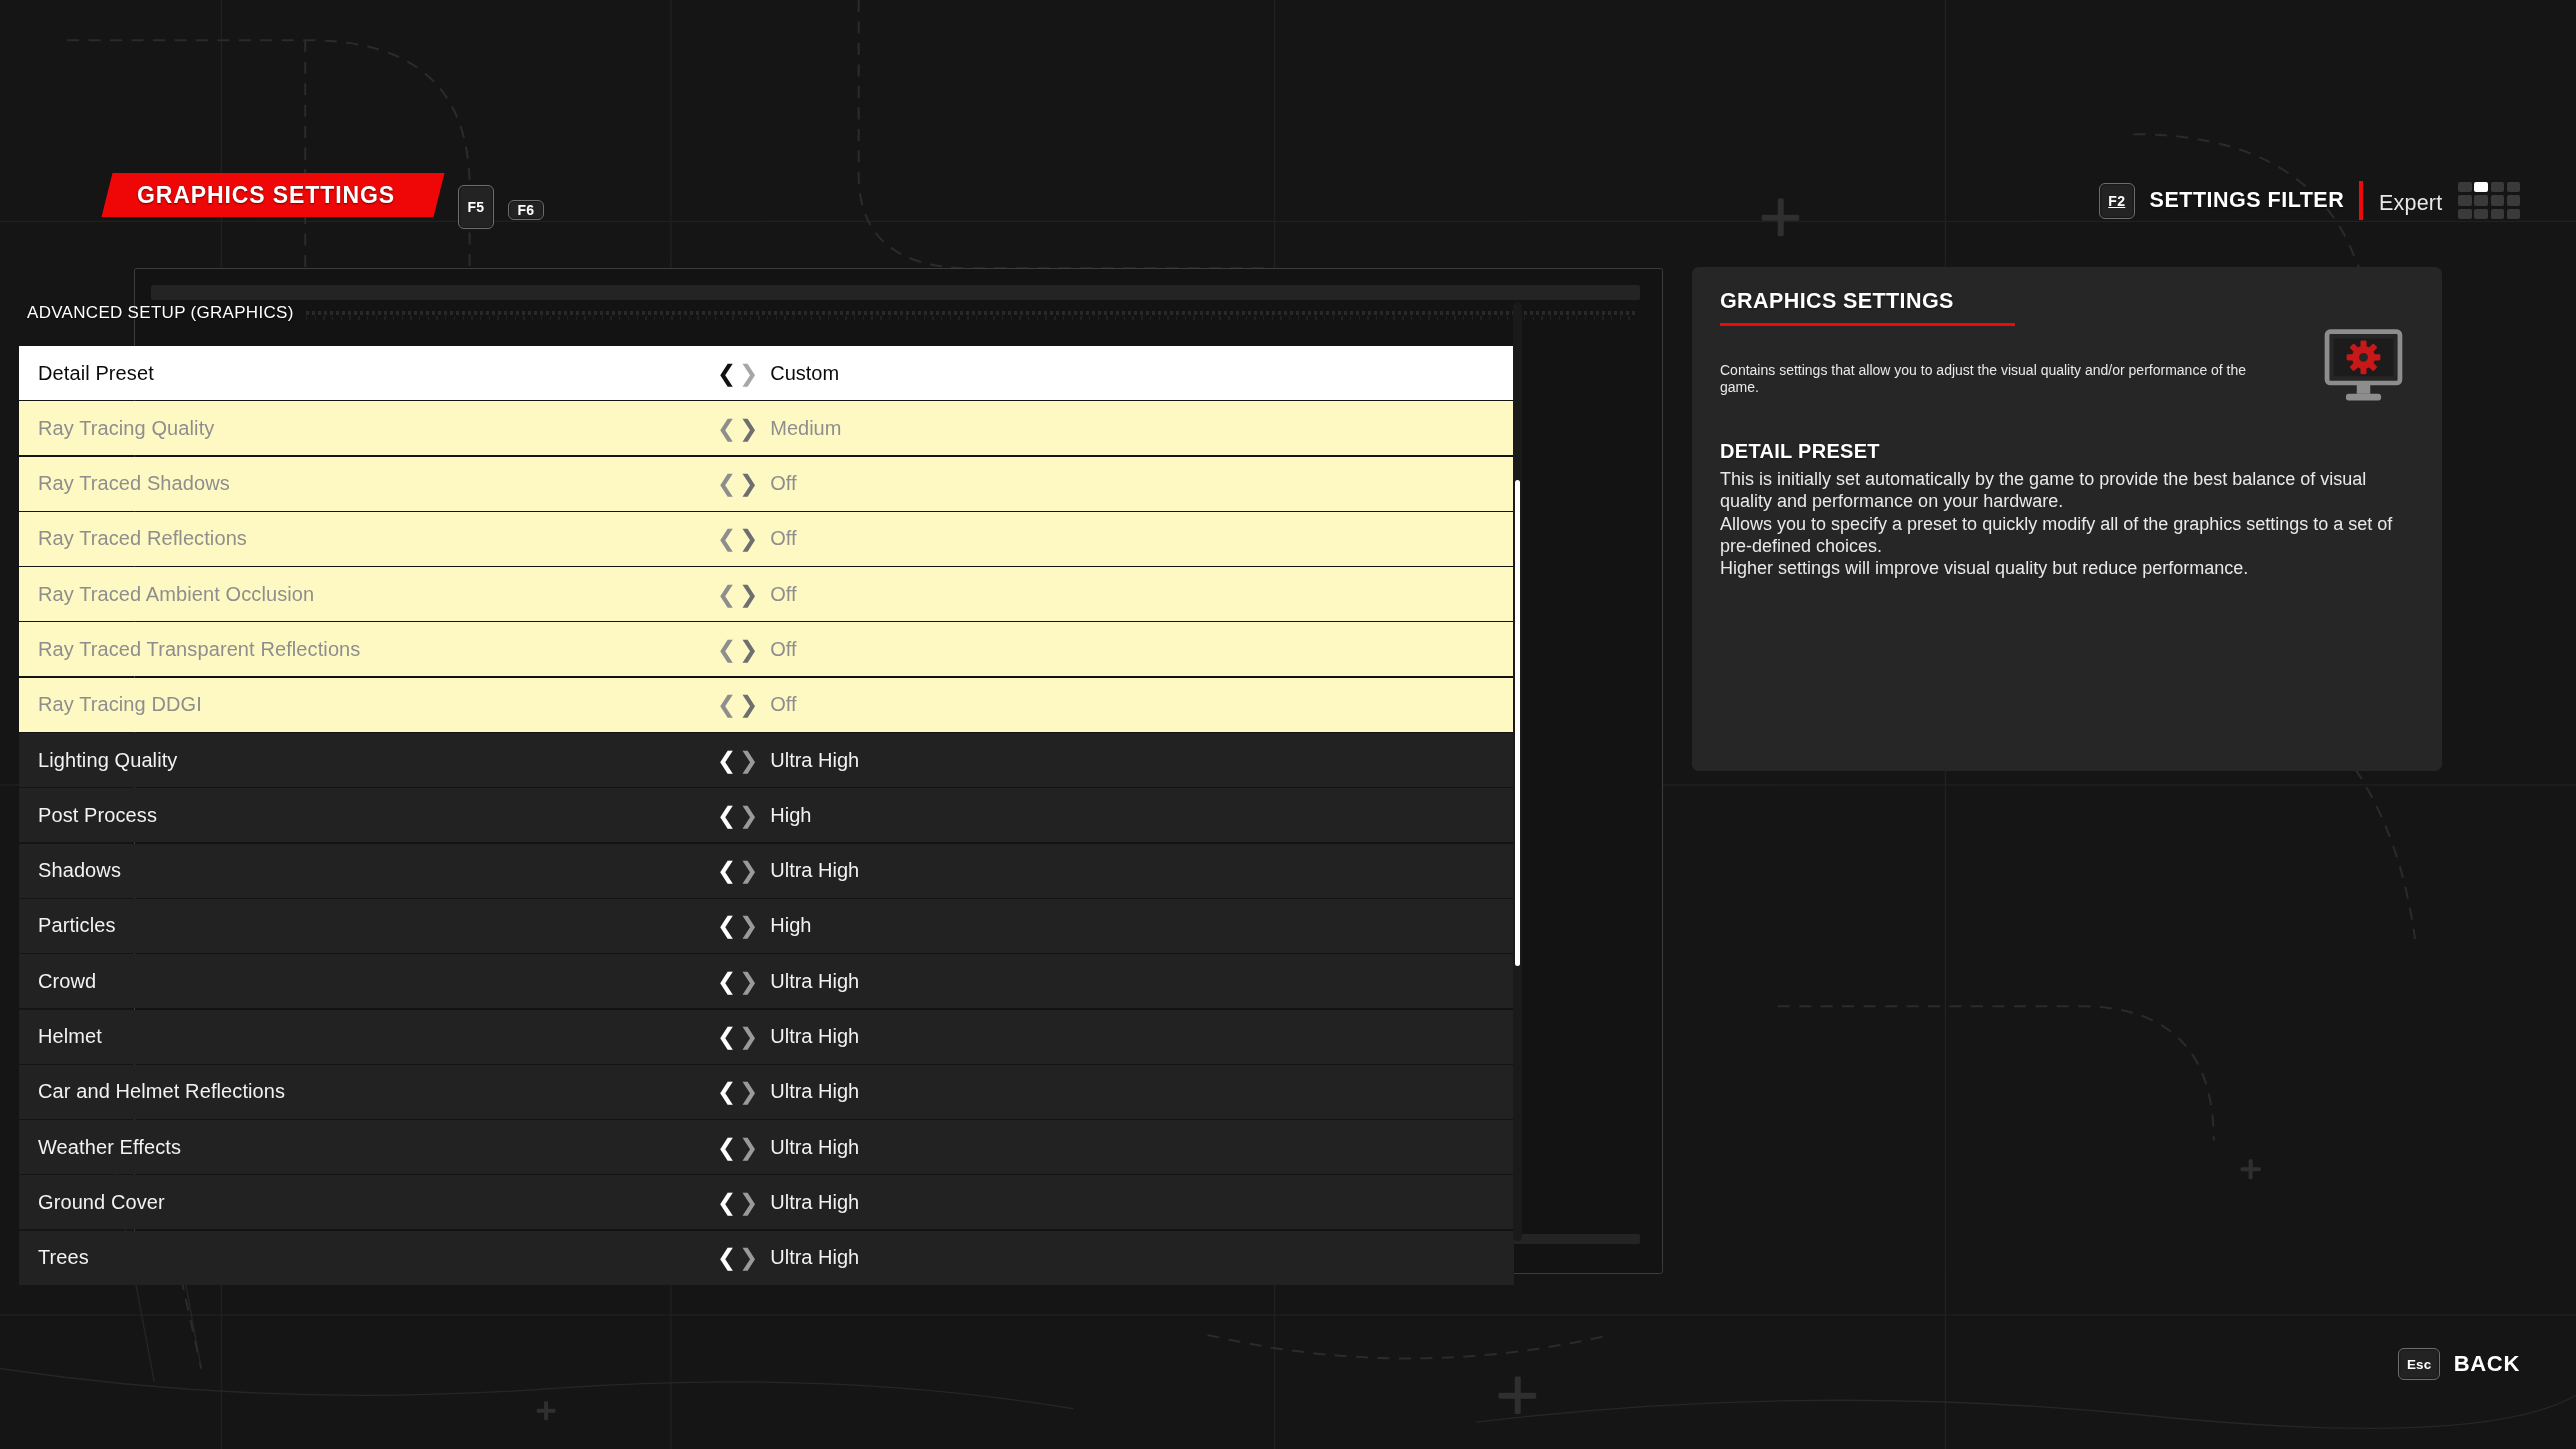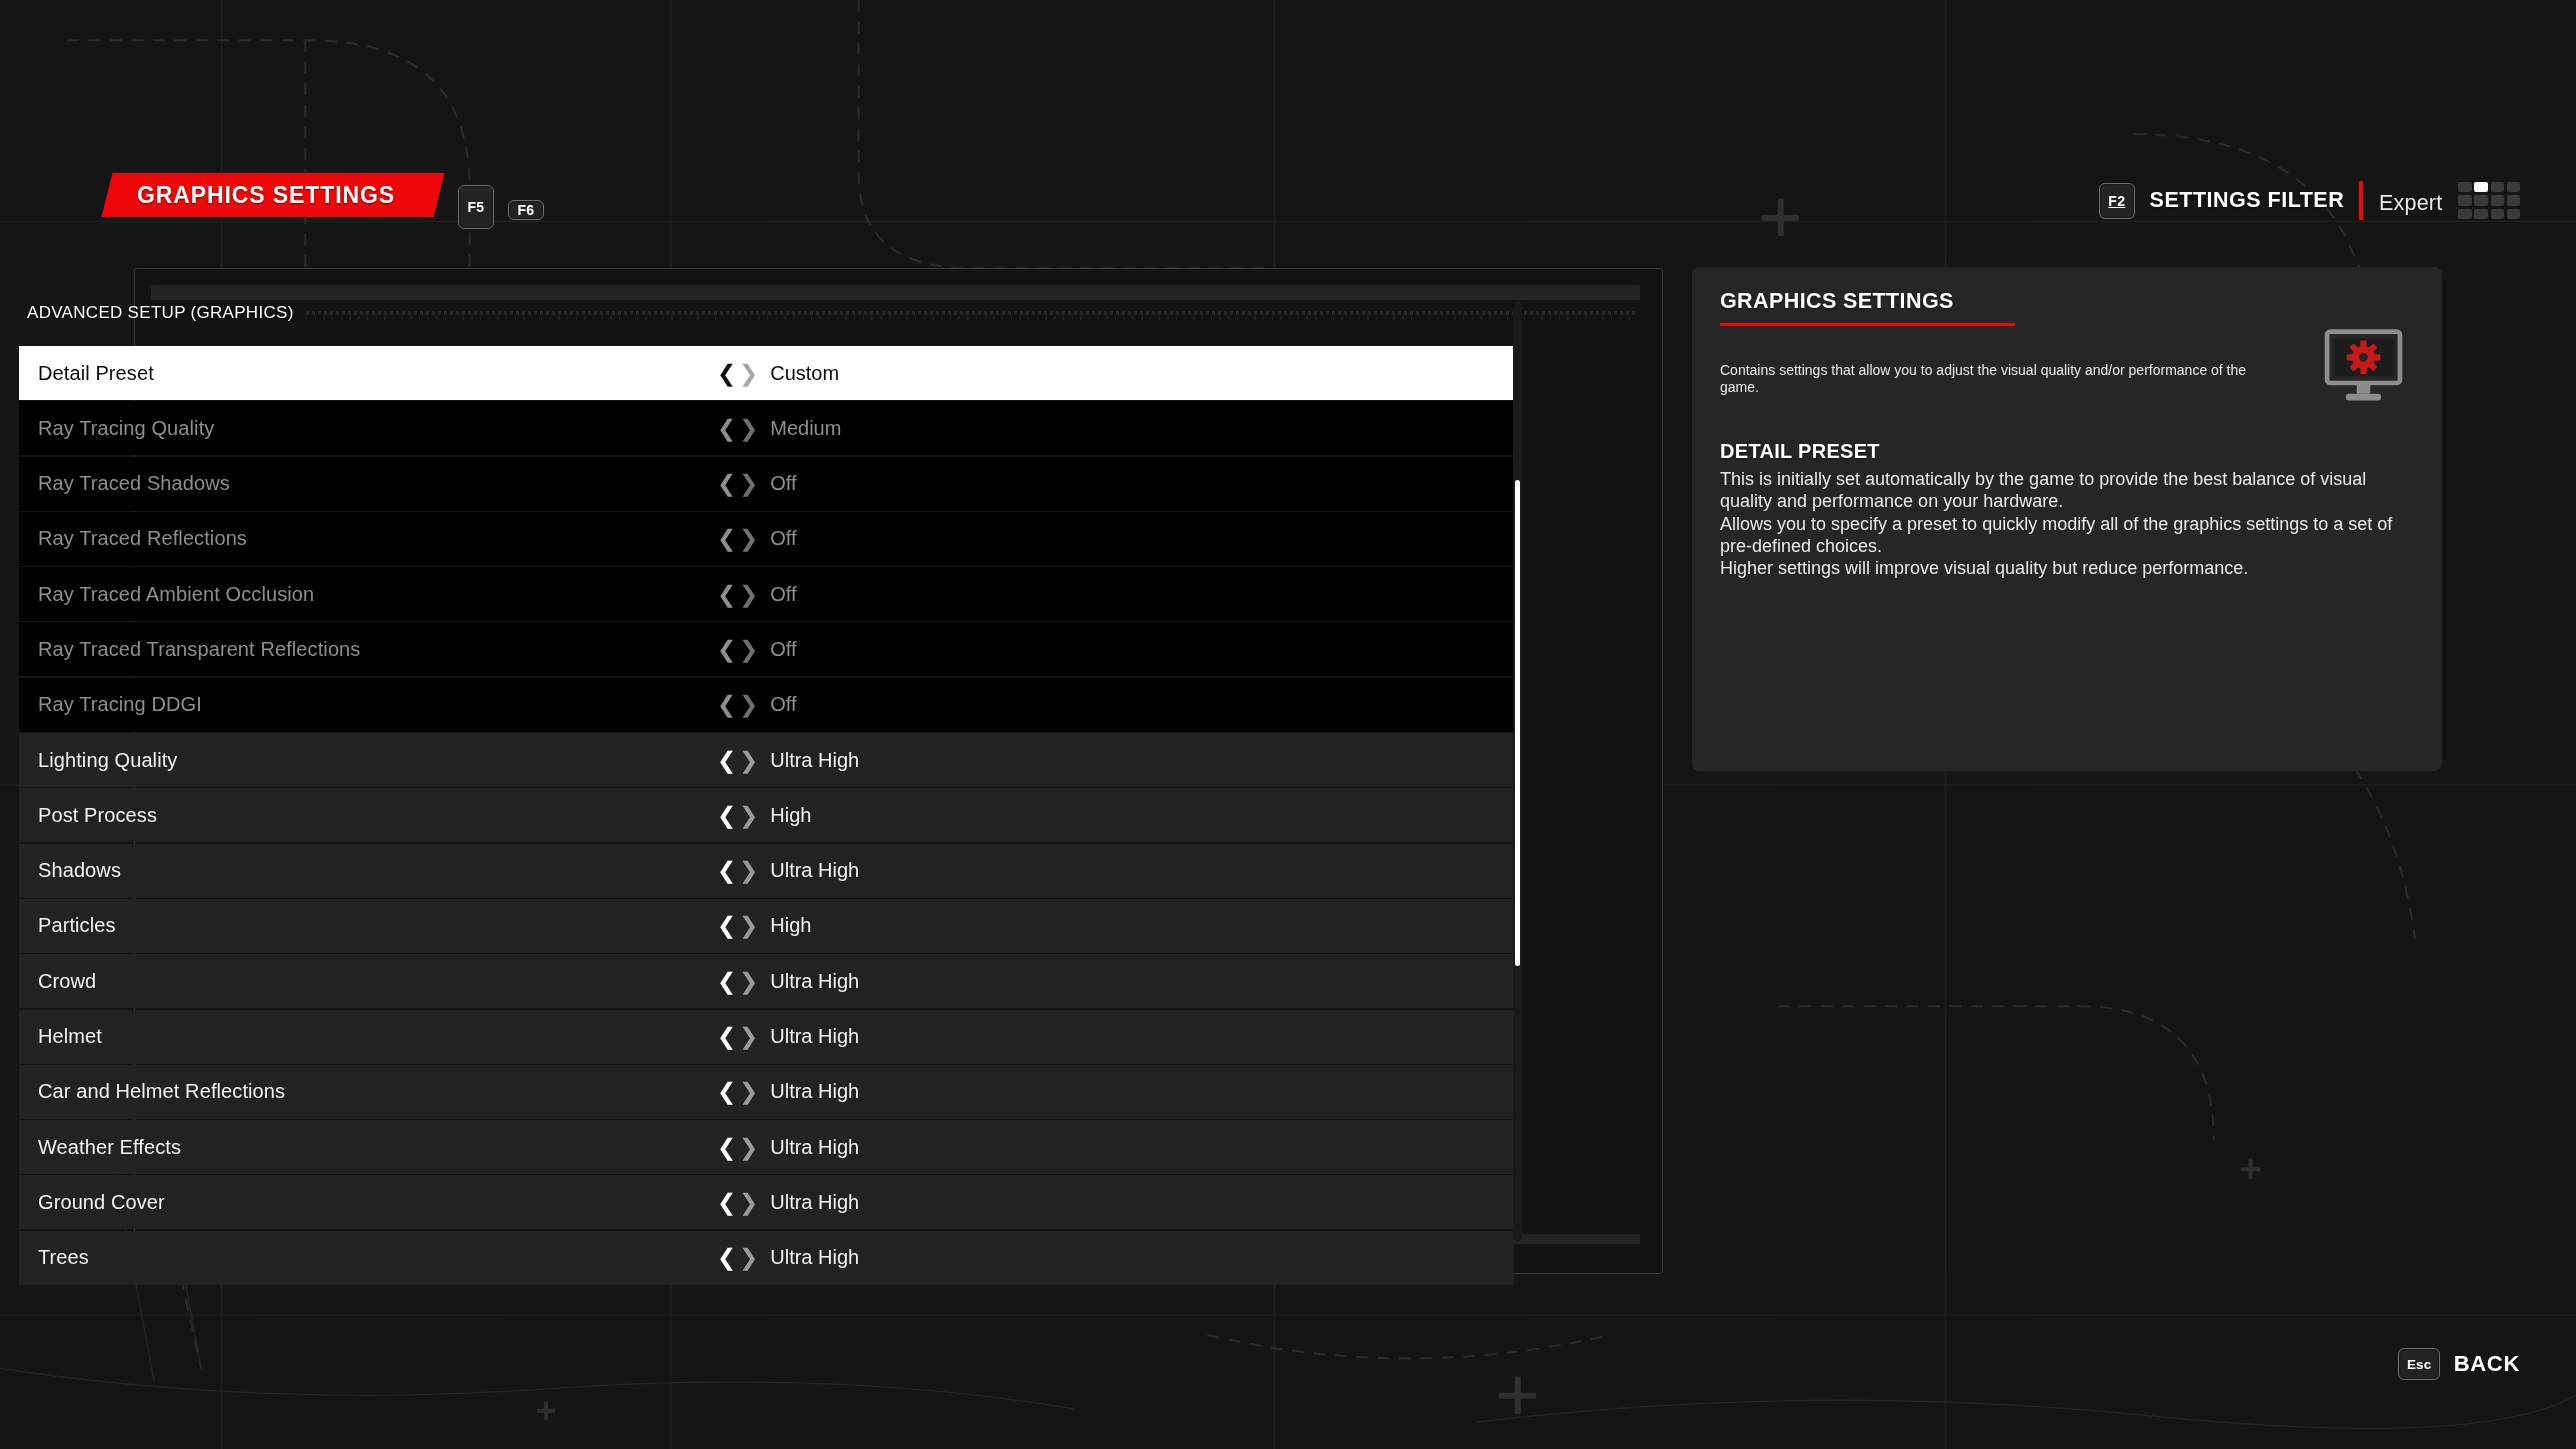--- a/index.html
+++ b/index.html
@@ -109,21 +109,21 @@
     width:1495px;
   }
   .row {
     position:relative;
     height:54px;
     margin-bottom:1.3px;
     background:#222222;
     display:flex; align-items:center;
   }
   .row.selected { background:#ffffff; }
-  .row.dim { background:#000000; }
+  .row.dim { background:#fef9c3; }
 
   .row-label {
     margin-left:19px;
     font-size:20px;
     color:#f2f2f2;
     letter-spacing:0.1px;
     white-space:nowrap;
   }
   .row.selected .row-label { color:#0b0b0b; }
   .row.dim .row-label { color:#8e8e8e; }

